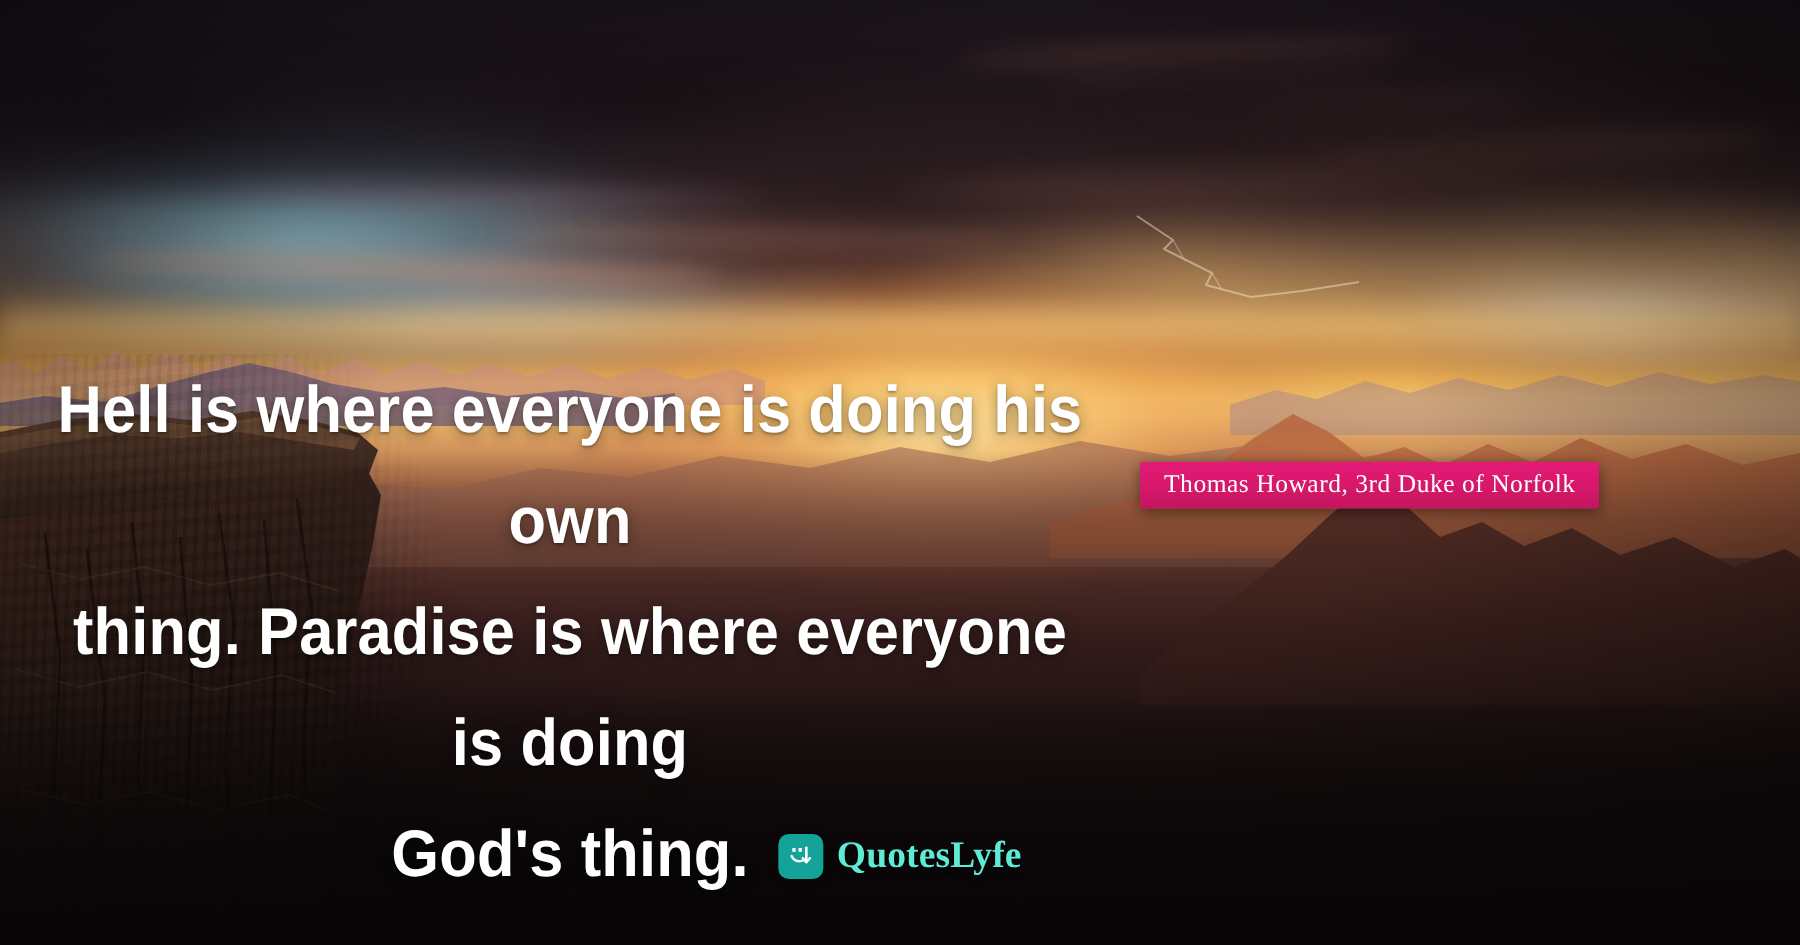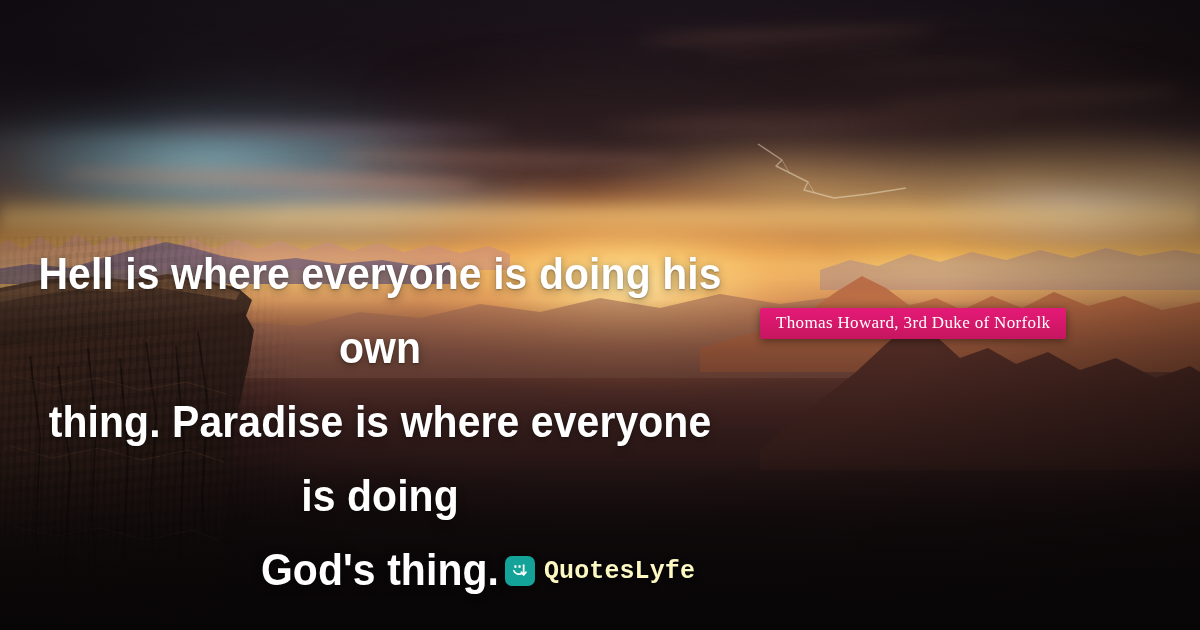--- a/index.html
+++ b/index.html
@@ -227,22 +227,22 @@
     display:flex; align-items:center; gap:9px;
     z-index:45;
   }
   .logo-mark{
     width:30px; height:30px; border-radius:7px;
     background:#14a398;
     display:flex; align-items:center; justify-content:center;
     box-shadow:0 1px 5px rgba(0,0,0,.5);
   }
   .logo-text{
-    color:#fef9c3;
-    font-family:Liberation Mono, monospace;
+    color:#5eead4;
+    font-family:Liberation Serif, serif;
     font-weight:700;
     font-size:25px;
     letter-spacing:.1px;
     text-shadow:0 1px 4px rgba(0,0,0,.6);
   }
 </style>
 </head>
 <body>
 
 <div id="stage">

